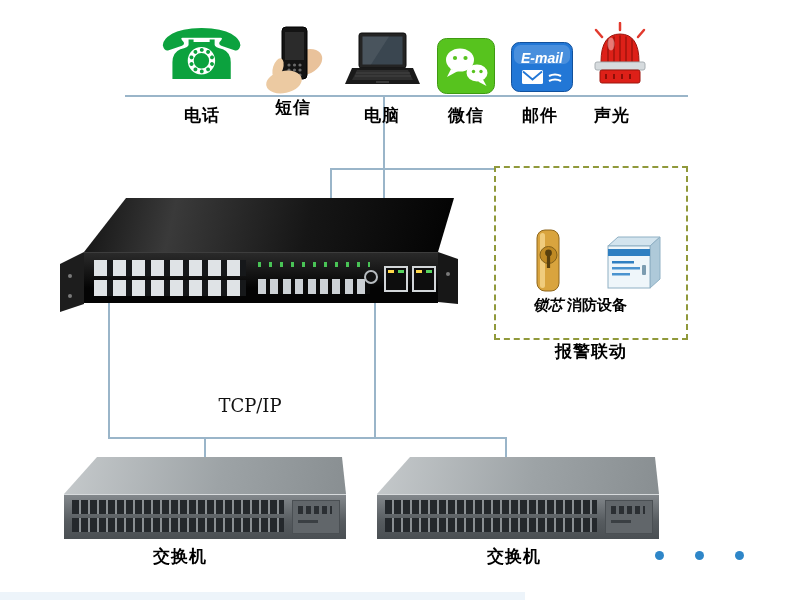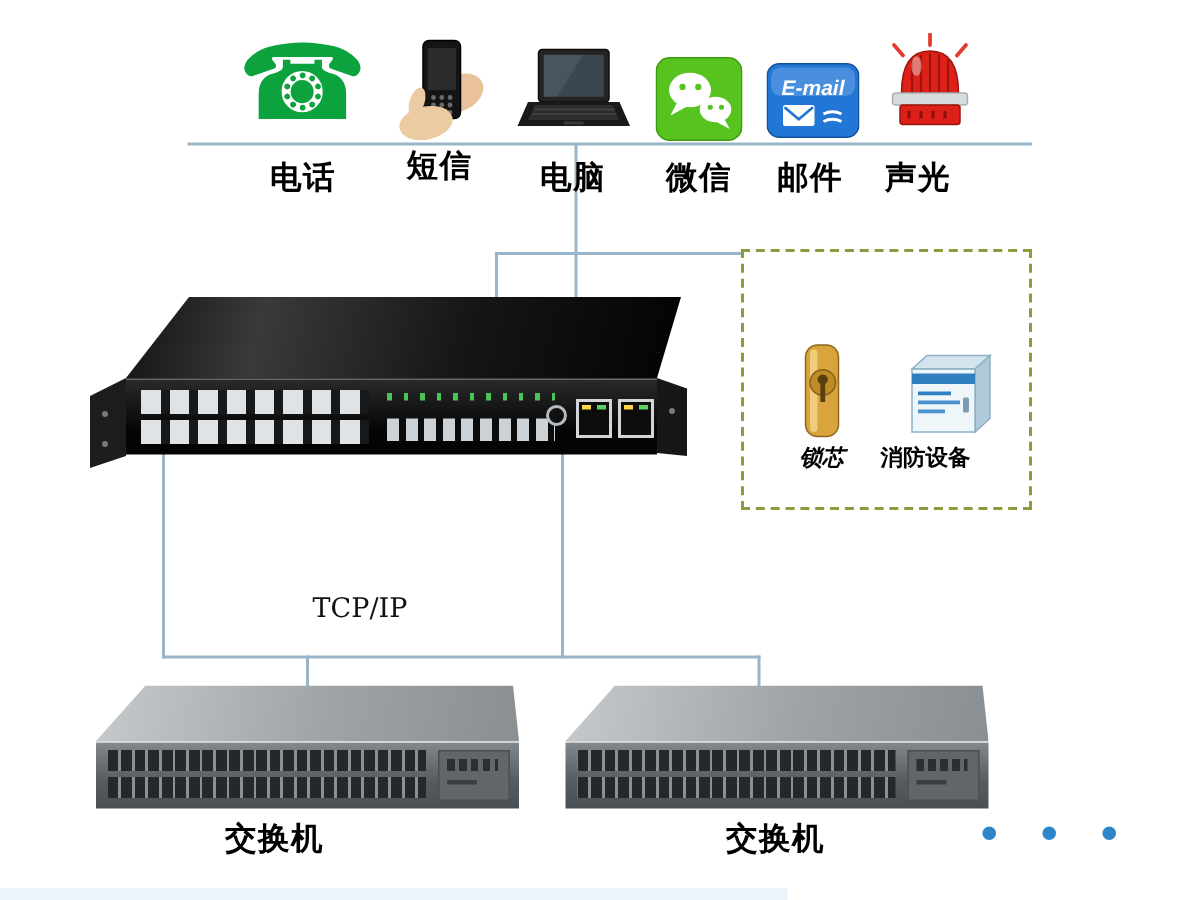--- a/index.html
+++ b/index.html
@@ -2,21 +2,21 @@
 <html style="--line: #9ab5c9; --dashed: #90993b; --dot: #2e86c8; --wechat: #57c31e; --email: #2277d6; --phone: #0ca23e; --alarm: #dd2018; --lock: #d9a43e;"><head>
 <meta charset="utf-8">
 <style>
   html,body{margin:0;padding:0;background:#fff;}
   #canvas{position:relative;width:800px;height:600px;background:#ffffff;overflow:hidden;
           font-family:"Liberation Sans",sans-serif;}
 
   .abs{position:absolute;}
   .line{position:absolute;background:var(--line,#9ab5c9);}
 
-  .label{position:absolute;font-weight:bold;font-size:21px;color:#000;text-align:center;
+  .label{position:absolute;font-weight:bold;font-size:17px;color:#000;text-align:center;
          letter-spacing:1px;white-space:nowrap;}
   .small-label{font-size:15px;letter-spacing:0;}
   .tcp-label{position:absolute;font-family:"DejaVu Serif",serif;font-size:18px;color:#111;
              text-align:center;}
 
   .dashed-box{position:absolute;left:494px;top:166px;width:190px;height:170px;
               border:2px dashed var(--dashed,#90993b);}
 
   .phone-glyph{position:absolute;left:158px;top:14px;width:84px;height:82px;line-height:82px;
                text-align:center;font-size:70px;color:var(--phone,#0ca23e);}
@@ -227,23 +227,24 @@
       <rect x="6" y="12" width="42" height="42" fill="#eff6fa" stroke="#8fb0c4"></rect>
       <rect x="6" y="15" width="42" height="7" fill="#2f7fc1"></rect>
       <rect x="10" y="27" width="22" height="2.5" fill="#2f7fc1"></rect>
       <rect x="10" y="33" width="28" height="2.5" fill="#4a93cf"></rect>
       <rect x="10" y="39" width="18" height="2.5" fill="#4a93cf"></rect>
       <rect x="40" y="31" width="4" height="10" rx="1" fill="#7c9cb0"></rect>
     </svg>
   </div>
 
   <div class="label small-label" style="left:526px;top:296px;width:44px;font-style:italic;">锁芯</div>
-  <div class="label small-label" style="left:582px;top:296px;width:70px;">消防设备</div>
-
-  <div class="tcp-label" style="left:202px;top:395px;width:76px;">TCP/IP</div>
+  <div class="label small-label" style="left:562px;top:296px;width:70px;">消防设备</div>
+  <div class="label" style="left:548px;top:340px;width:86px;">报警联动</div>
+
+  <div class="tcp-label" style="left:212px;top:395px;width:76px;">TCP/IP</div>
 
   <div class="switch switch-1">
     <div class="sw-top"></div>
     <div class="sw-front">
       <div class="sw-row sw-row1"></div>
       <div class="sw-row sw-row2"></div>
       <div class="sw-panel"></div>
     </div>
   </div>
   <div class="switch switch-2">

